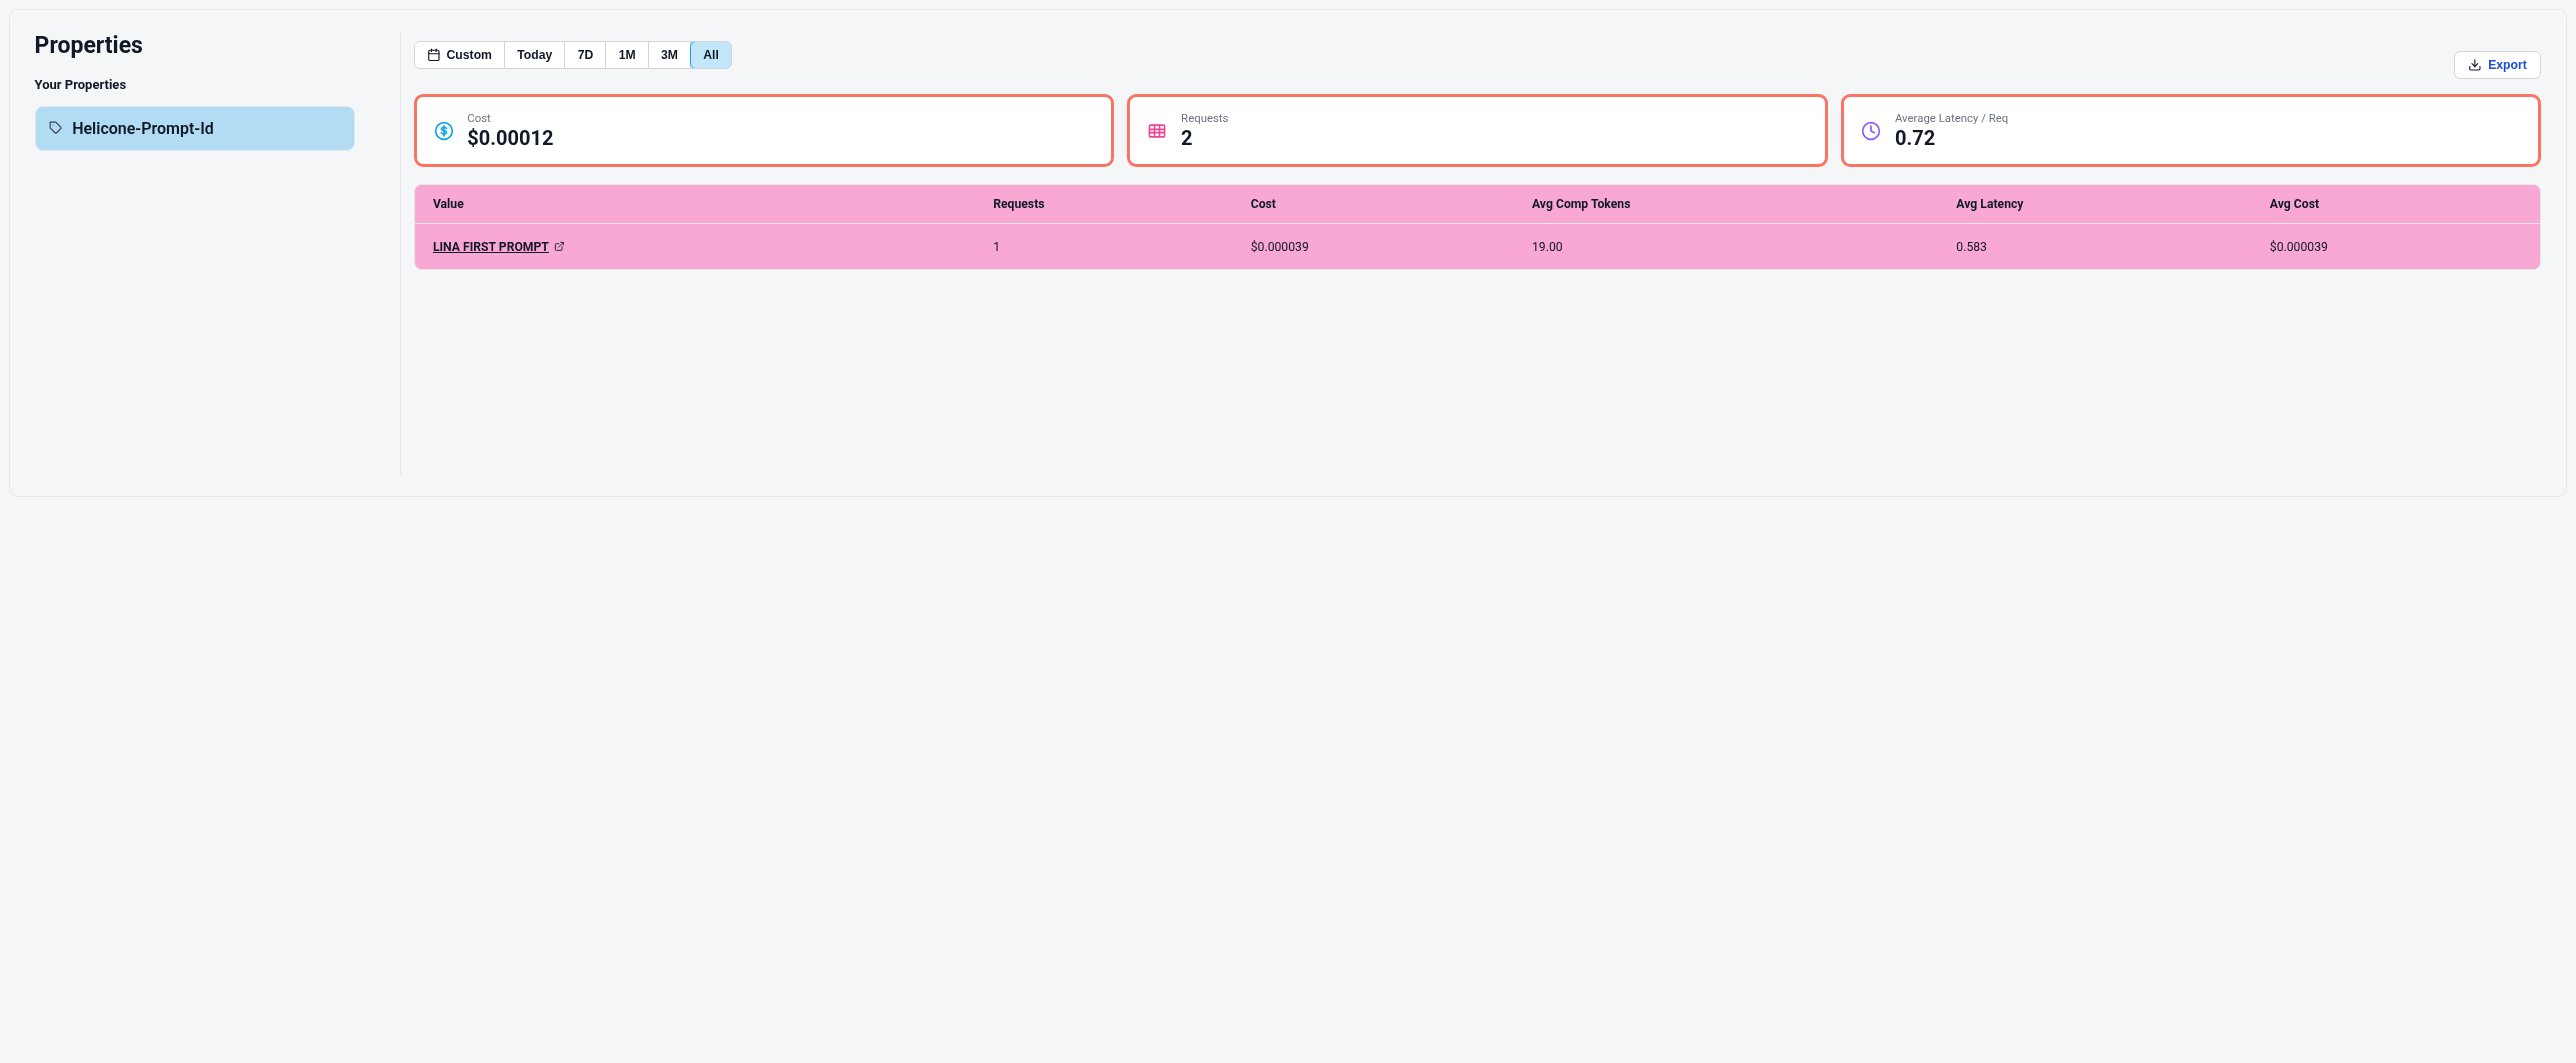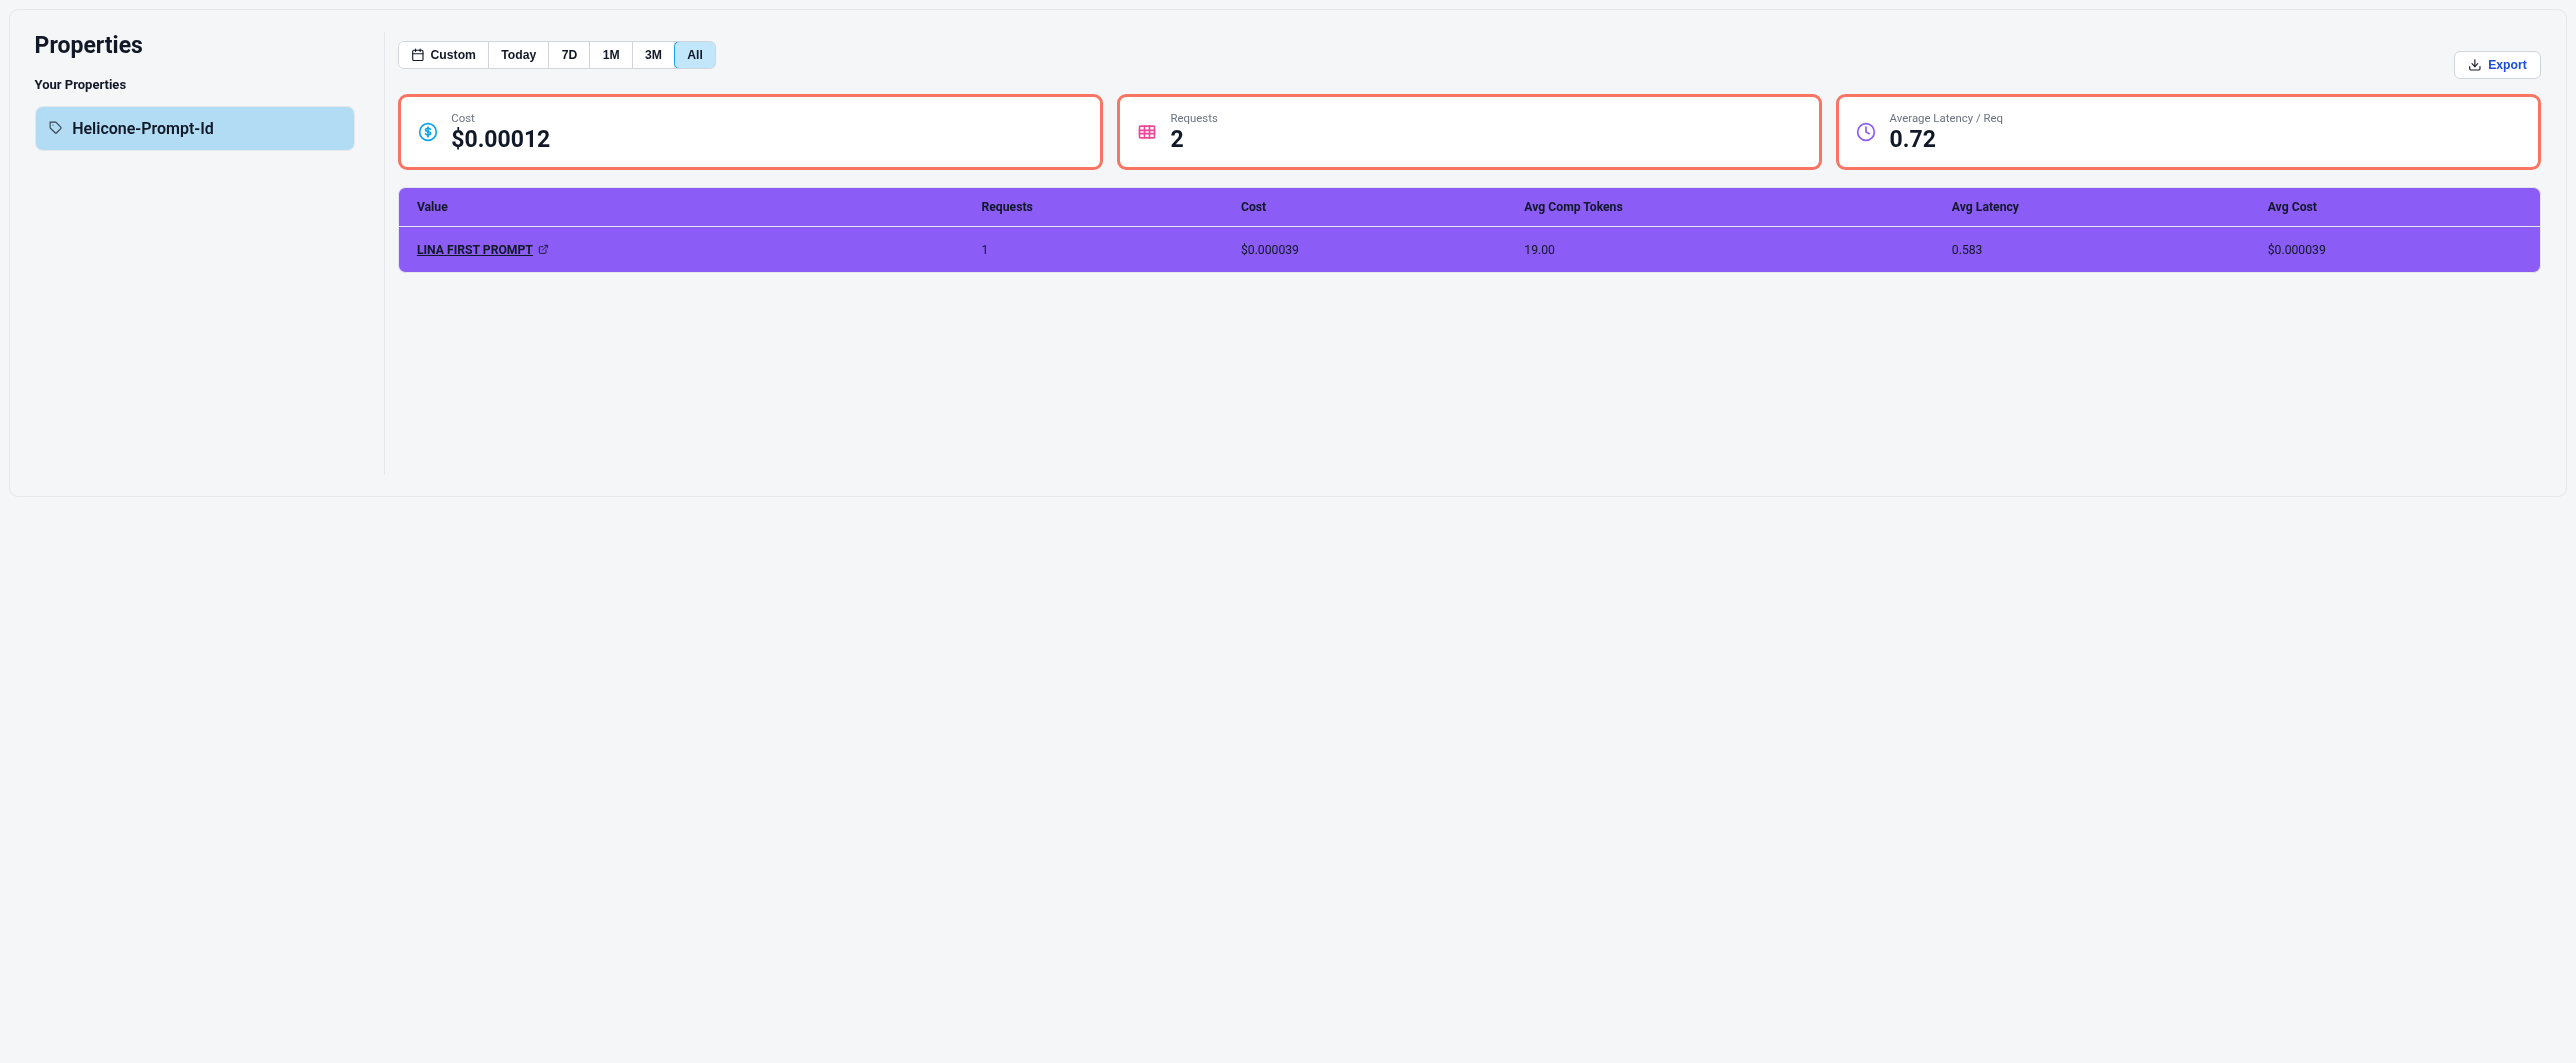--- a/index.html
+++ b/index.html
@@ -11,21 +11,21 @@
       font-family: -apple-system, BlinkMacSystemFont, 'Segoe UI', Roboto, sans-serif;
       background: #f5f6f8;
       padding: 9.2px;
     }
     .container {
       background: #f5f6f8;
       border: 0.8px solid #e5e7eb;
       border-radius: 9.2px;
       padding: 21.4px 24.4px;
       display: flex;
-      gap: 29px;
+      gap: 45px;
       min-height: 488px;
     }
     .sidebar {
       width: 320px;
       flex-shrink: 0;
     }
     .page-title {
       font-size: 23px;
       font-weight: 700;
       color: #111827;
@@ -142,26 +142,26 @@
     .stat-content {
       display: flex;
       flex-direction: column;
     }
     .stat-label {
       font-size: 11.4px;
       color: #6b7280;
       margin-bottom: 1.5px;
     }
     .stat-value {
-      font-size: 23px;
+      font-size: 20px;
       font-weight: 700;
       color: #111827;
     }
     .table-card {
-      background: #8b5cf6;
+      background: #f9a8d4;
       border: 0.8px solid #e5e7eb;
       border-radius: 7.6px;
       overflow: hidden;
     }
     .data-table {
       width: 100%;
       border-collapse: collapse;
     }
     .data-table th {
       text-align: left;

